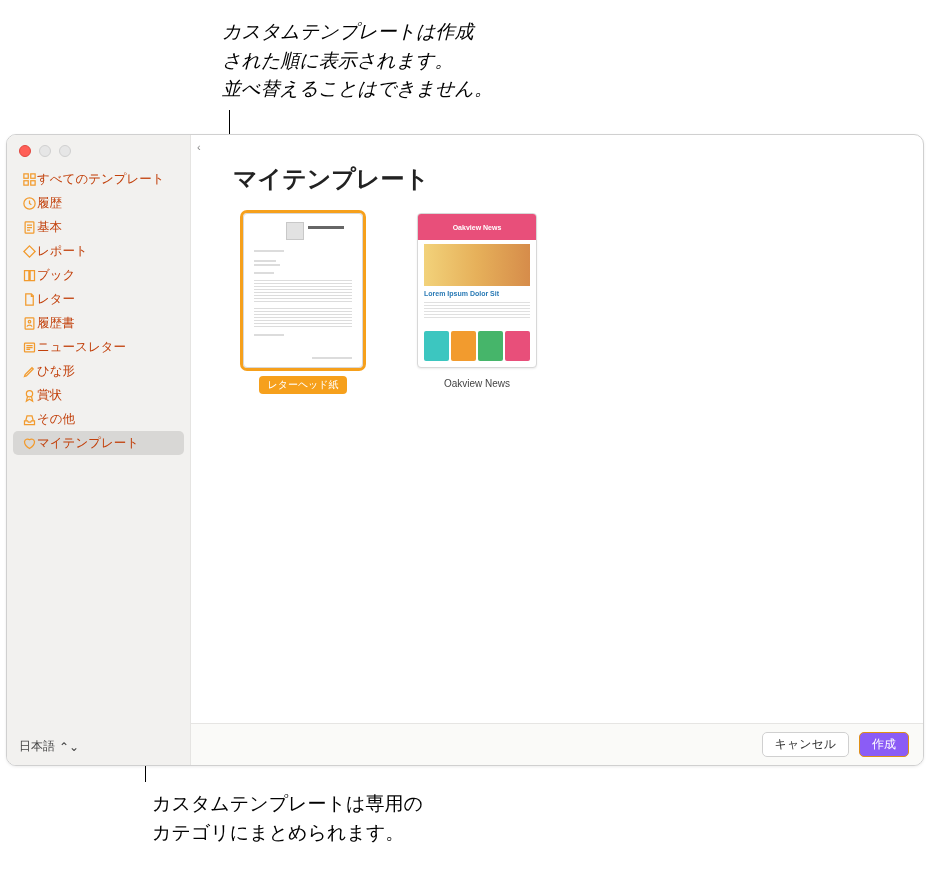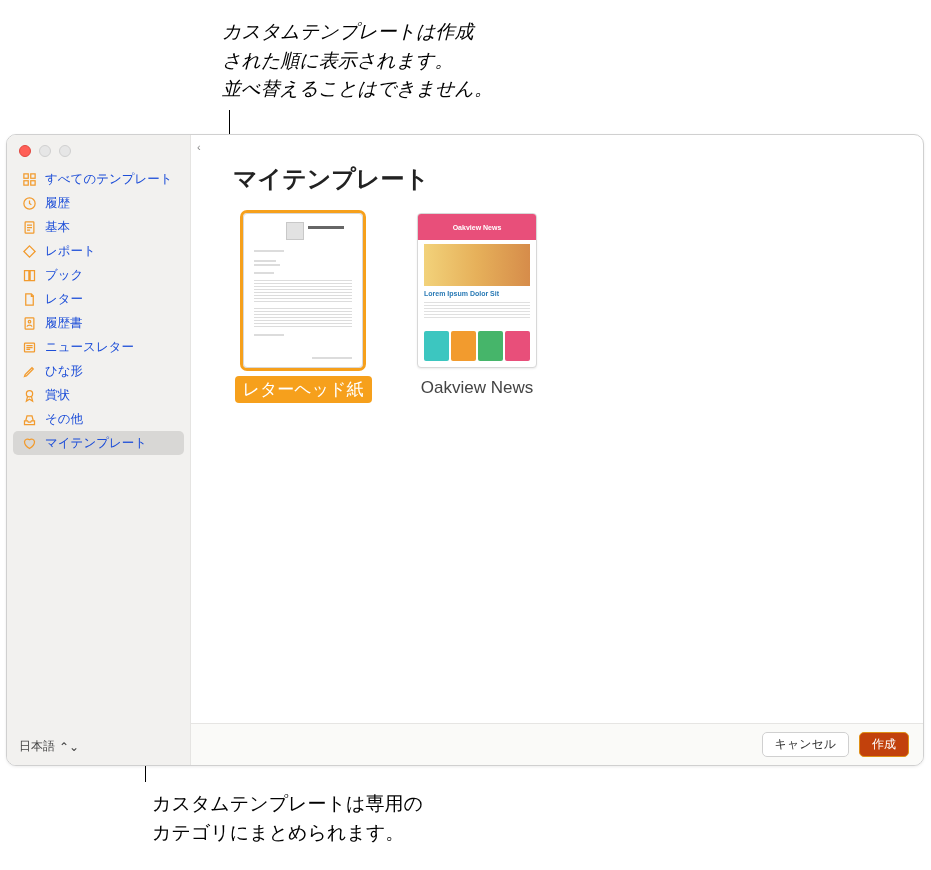--- a/index.html
+++ b/index.html
@@ -53,25 +53,24 @@
     }
     .tl { width: 12px; height: 12px; border-radius: 50%; }
     .tl.close { background: #ff5f57; border:1px solid #e1473f; }
     .tl.min { background: #e6e6e6; border:1px solid #d0d0d0; }
     .tl.max { background: #e6e6e6; border:1px solid #d0d0d0; }
 
     .side-list { list-style: none; padding: 4px 6px 0 6px; }
     .side-item {
       display: flex;
       align-items: center;
-      gap: 8px;
       padding: 4px 8px;
       border-radius: 5px;
       font-size: 12.5px;
-      color: #1d4ed8;
+      color: #c2410c;
       cursor: default;
       height: 24px;
     }
     .side-item.selected { background: #d8d7d5; }
     .side-icon {
       width: 16px; height: 16px;
       display: inline-flex;
       align-items: center;
       justify-content: center;
       color: #f29b2e;
@@ -131,21 +130,21 @@
     .thumb.selected {
       outline: 3px solid #f6a01c;
       outline-offset: 0;
     }
     .thumb.envelope {
       width: 154px;
       height: 72px;
       margin-top: 82px;
     }
     .tpl-label {
-      font-size: 17px;
+      font-size: 10px;
       color: #444;
       margin-top: 8px;
       padding: 2px 8px;
       border-radius: 4px;
       text-align: center;
     }
     .tpl-label.selected {
       background: #f6a01c;
       color: #fff;
     }
@@ -183,21 +182,21 @@
     }
     .btn {
       font-size: 12px;
       padding: 3px 12px;
       border-radius: 5px;
       border: 1px solid #d0d0d0;
       background: #fff;
       color:#333;
     }
     .btn.primary {
-      background: #c2410c;
+      background: #8b5cf6;
       border-color: #e09015;
       color: #fff;
       font-weight: 500;
     }
   </style>
 </head>
 <body>
 
 <div class="callout callout-top" style="white-space:pre-line;">カスタムテンプレートは作成
 された順に表示されます。

